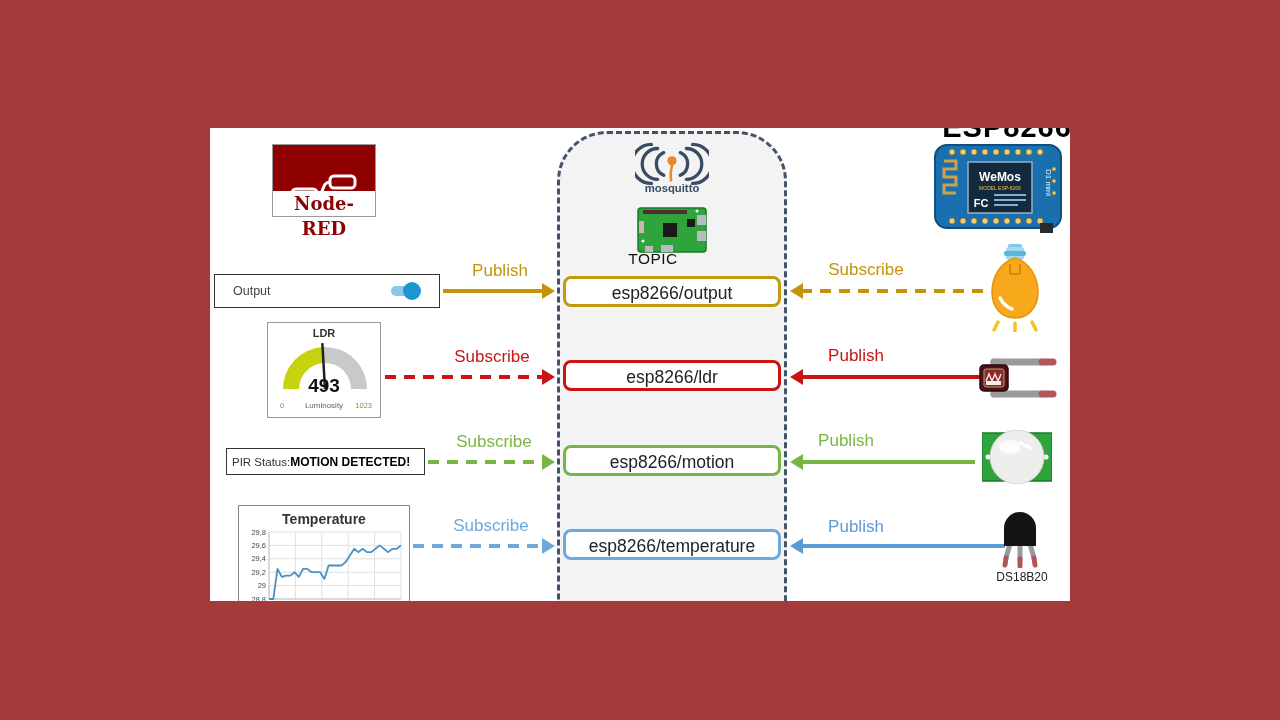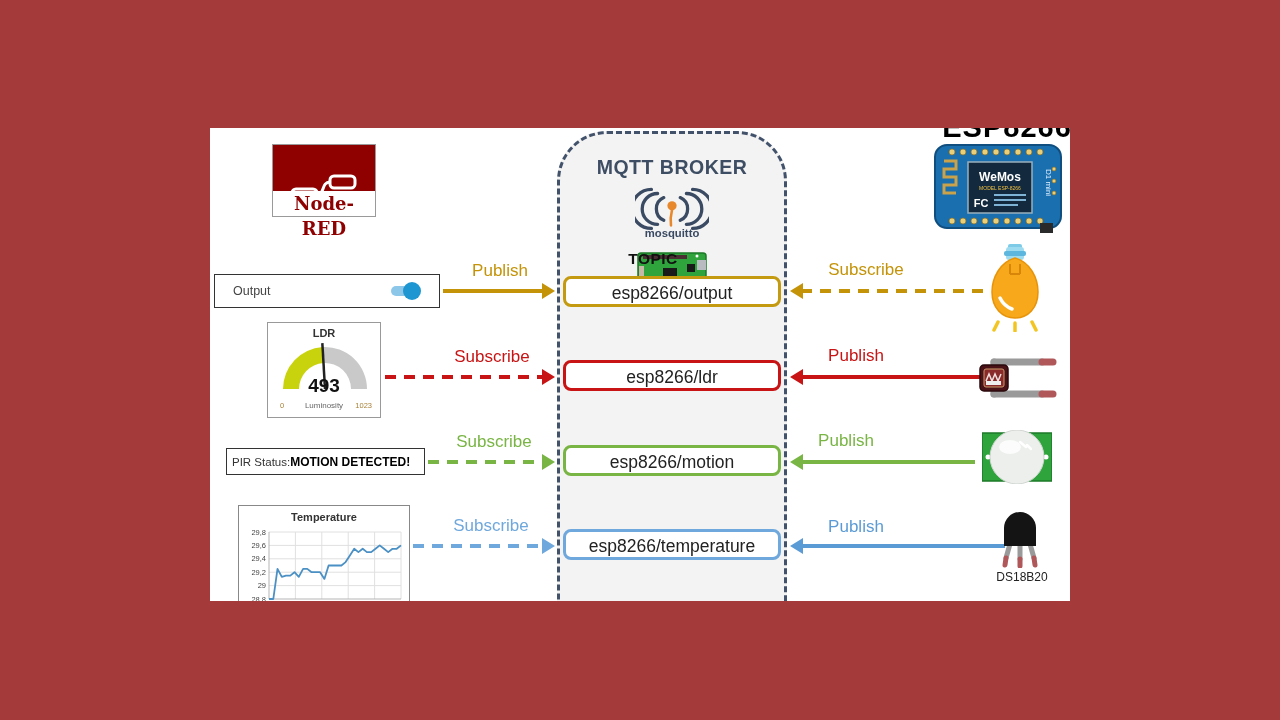--- a/index.html
+++ b/index.html
@@ -13,21 +13,21 @@
     font-family:"DejaVu Serif","Liberation Serif",serif;font-weight:bold;font-size:18px;line-height:25px;text-align:center;}
 
   
   .esp-title{position:absolute;left:712px;top:-17px;width:170px;text-align:center;font-size:29px;font-weight:800;color:#000;letter-spacing:1px;}
 
   
   .broker{position:absolute;left:347px;top:3px;width:230px;height:640px;box-sizing:border-box;
     border:3px dashed #42526b;border-radius:50px;background:#f3f3f3;}
   .broker-title{margin-top:22px;text-align:center;font-size:19.5px;font-weight:bold;color:#3d4d63;letter-spacing:.5px;}
   .broker-logos{display:flex;align-items:center;gap:10px;margin-top:6px;flex-direction:column;}
-  .topic-header{position:absolute;left:347px;top:122px;width:192px;text-align:center;font-size:15.5px;font-weight:bold;color:#111;letter-spacing:.5px;}
+  .topic-header{position:absolute;left:347px;top:122px;width:192px;text-align:center;font-size:15.5px;font-weight:normal;color:#111;letter-spacing:.5px;}
   .topic-box{position:absolute;left:353px;width:218px;height:31px;box-sizing:border-box;background:#fff;
     border:3px solid #888;border-radius:8px;display:flex;align-items:flex-end;justify-content:center;
     font-size:17.5px;color:#222;}
 
   
   .w-output{position:absolute;left:4px;top:146px;width:226px;height:34px;box-sizing:border-box;border:1px solid #333;
     display:flex;align-items:center;justify-content:space-between;padding:0 18px;background:#fff;}
   .w-output-label{font-size:12.5px;color:#444;}
   .toggle{position:relative;width:30px;height:18px;}
   .toggle-track{position:absolute;left:0;top:4px;width:28px;height:10px;border-radius:5px;background:#8cc6e8;}
@@ -39,21 +39,21 @@
   .w-gauge-unit{position:absolute;left:0;right:0;top:78px;text-align:center;font-size:8px;color:#666;}
   .w-gauge-min{position:absolute;left:12px;top:78px;font-size:7.5px;color:#a87f35;}
   .w-gauge-max{position:absolute;right:8px;top:78px;font-size:7.5px;color:#a87f35;}
 
   .w-pir{position:absolute;left:16px;top:320px;width:199px;height:27px;box-sizing:border-box;border:1px solid #333;background:#fff;
     display:flex;align-items:center;justify-content:flex-start;padding:0 5px;}
   .w-pir-label{font-size:11.5px;color:#333;}
   .w-pir-status{font-size:12px;font-weight:bold;color:#000;}
 
   .w-chart{position:absolute;left:28px;top:377px;width:172px;height:115px;box-sizing:border-box;border:1px solid #888;background:#fff;}
-  .w-chart-title{text-align:center;font-size:11px;font-weight:bold;color:#333;margin-top:5px;}
+  .w-chart-title{text-align:center;font-size:14px;font-weight:bold;color:#333;margin-top:5px;}
 
   
   .arrow{position:absolute;height:16px;}
   .shaft{position:absolute;top:6px;height:4px;}
   .arrow.right .shaft{left:0;right:11px;}
   .arrow.left  .shaft{right:0;left:11px;}
   .shaft.solid{background:var(--c);}
   .shaft.dashed{background:repeating-linear-gradient(90deg,var(--c) 0 11px,transparent 11px 19px);}
   .head{position:absolute;top:0;width:0;height:0;border-top:8px solid transparent;border-bottom:8px solid transparent;}
   .arrow.right .head{right:0;border-left:13px solid var(--c);}
@@ -112,21 +112,20 @@
       <text x="68" y="51" text-anchor="middle" font-size="5" fill="#f0c040">MODEL ESP-8266</text>
       <rect x="62" y="55" width="32" height="2" fill="#7fb3d5"></rect>
       <rect x="62" y="60" width="32" height="2" fill="#7fb3d5"></rect>
       <rect x="62" y="65" width="24" height="2" fill="#7fb3d5"></rect>
       <text x="49" y="68" text-anchor="middle" font-size="11" font-weight="bold" fill="#ffffff">FC</text>
       <text x="114" y="30" font-size="8" fill="#dcefff" transform="rotate(90 114 30)">D1 mini</text>
       <rect x="108" y="84" width="13" height="10" fill="#2a2a2a"></rect>
     </svg>
 
     <div class="broker">
-      <div class="broker-title">MQTT BROKER</div>
       <div class="broker-logos">
         <svg width="74" height="54" viewBox="0 0 72 52">
           <g stroke="#3a4a63" stroke-width="3.2" fill="none" stroke-linecap="round">
             <path d="M 28 12 A 12 12 0 0 0 28 34"></path>
             <path d="M 22 8  A 15 15 0 0 0 22 38"></path>
             <path d="M 16 4  A 18 18 0 0 0 16 42"></path>
             <path d="M 44 12 A 12 12 0 0 1 44 34"></path>
             <path d="M 50 8  A 15 15 0 0 1 50 38"></path>
             <path d="M 56 4  A 18 18 0 0 1 56 42"></path>
           </g>

